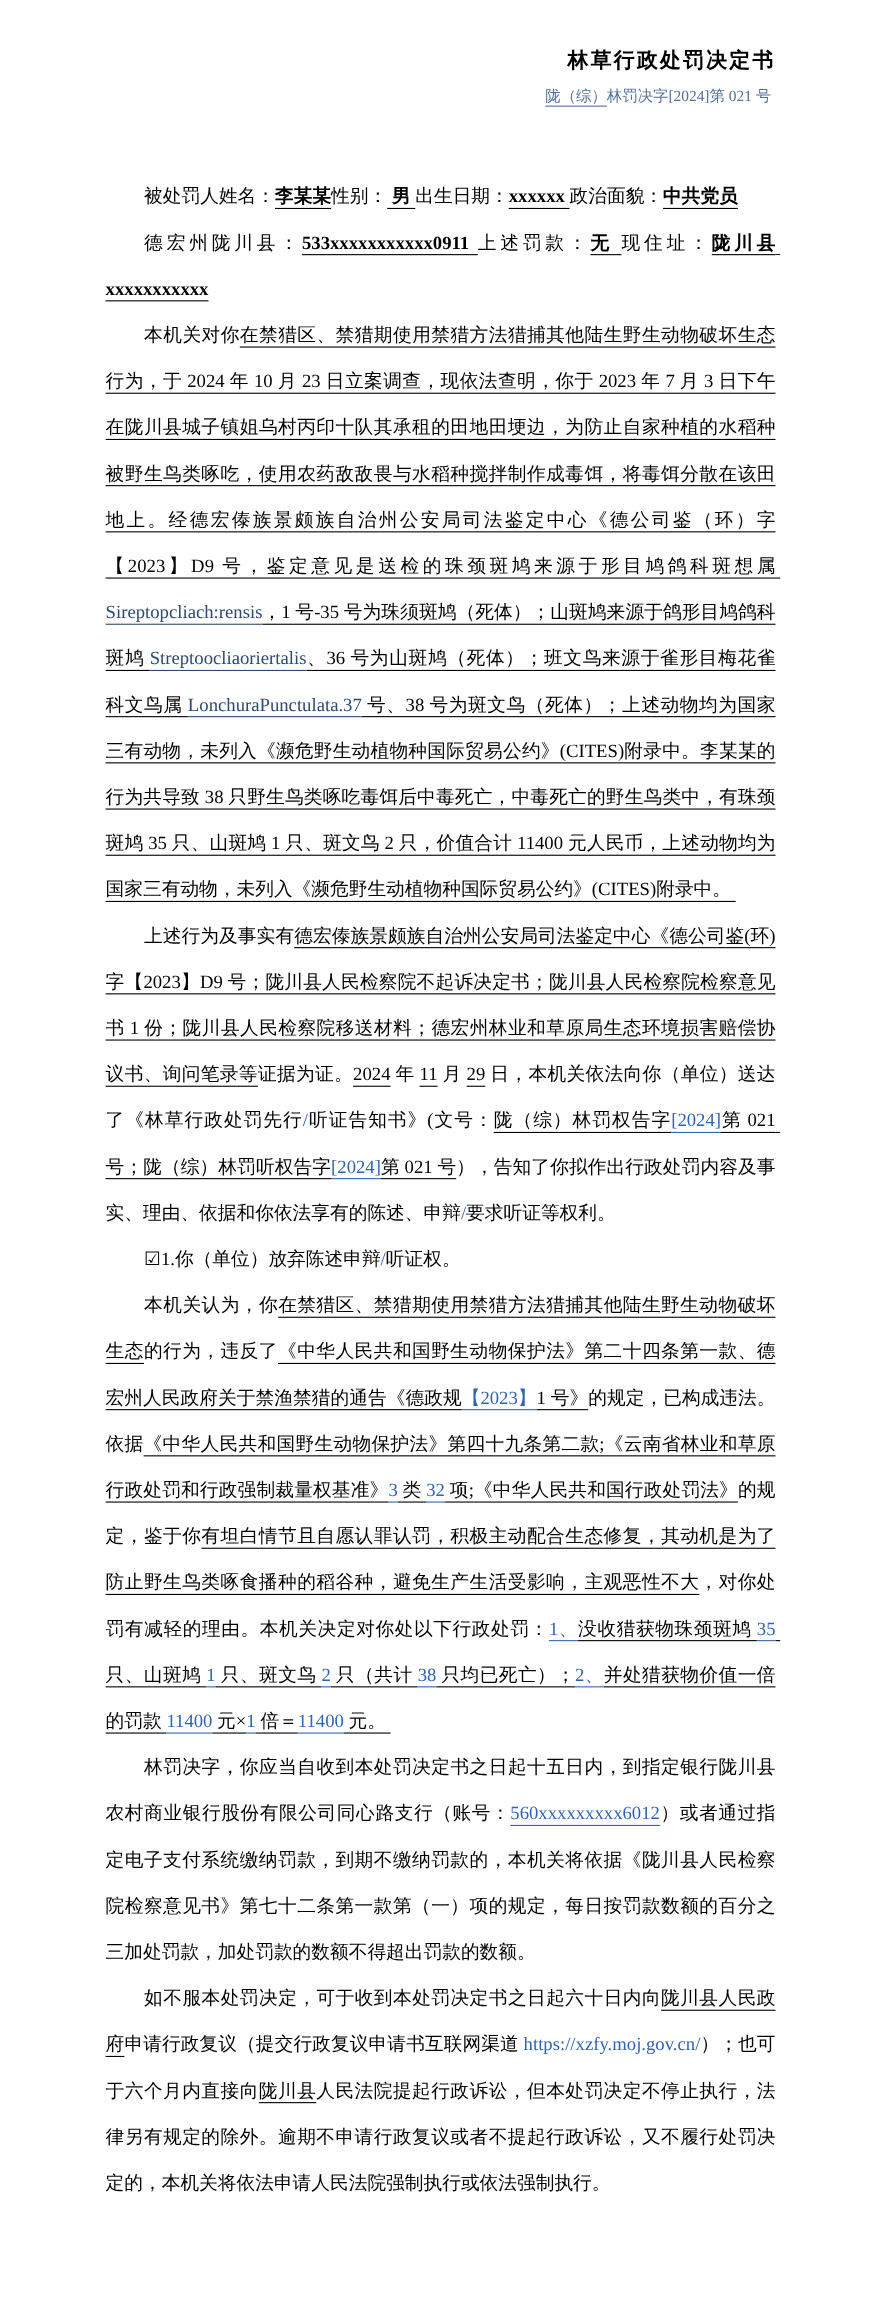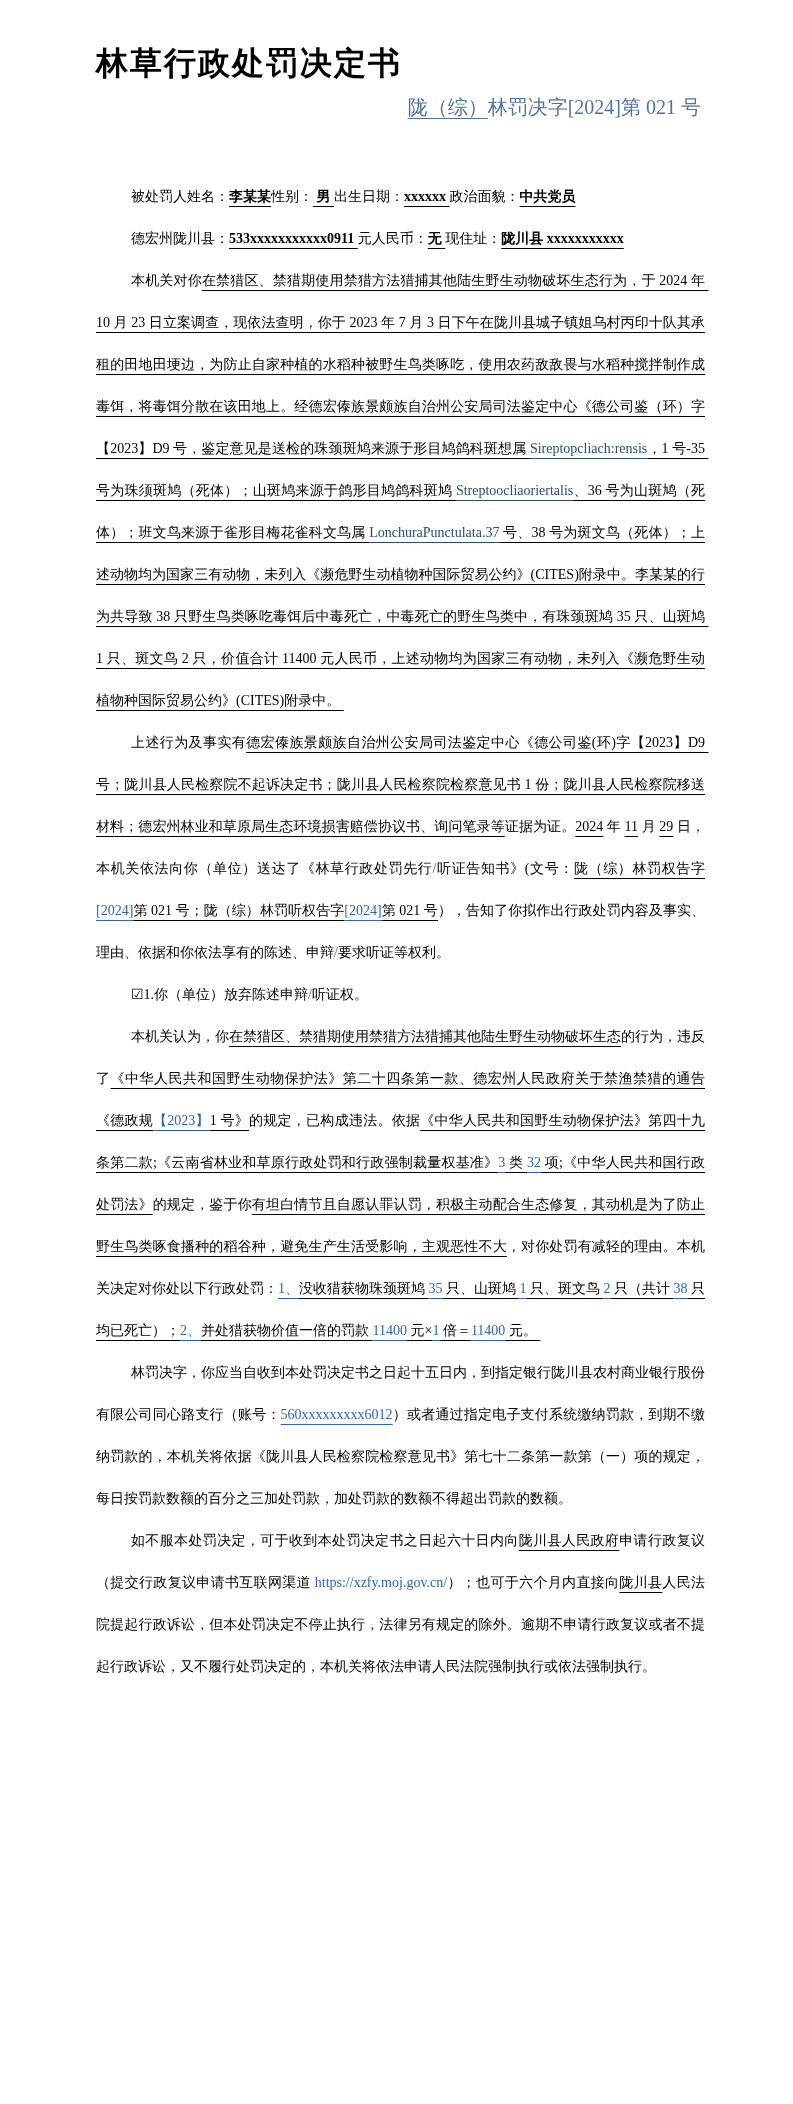--- a/index.html
+++ b/index.html
@@ -10,52 +10,52 @@
     margin:0 auto;
     background:#ffffff;
     box-sizing:border-box;
     padding:34px 88px 0 96px;
     font-family:"Liberation Serif","DejaVu Serif",serif;
     color:#000;
     overflow:hidden;
   }
   .title{
     margin:8px 0 10px 0;
-    text-align:left;
-    font-size:32px;
+    text-align:right;
+    font-size:19px;
     font-weight:bold;
     letter-spacing:2px;
   }
   .docnum{
     text-align:right;
-    font-size:20px;
+    font-size:14px;
     margin:0 4px 58px 0;
     line-height:22px;
   }
   .docnum .u{ text-underline-offset:4px; }
   .body-text p.para{
     margin:0;
-    font-size:14px;
+    font-size:17px;
     line-height:42px;
     text-align:justify;
   }
   .body-text p.indent{ text-indent:35px; }
   span.run{ white-space:pre-wrap; }
   span.u{ text-decoration:underline; text-underline-offset:5px; text-decoration-thickness:1px; }
   span.b{ font-weight:bold; }
 </style>
 </head>
 <body>
 
 <div class="page">
   <h1 class="title">林草行政处罚决定书</h1>
   <div class="docnum" id="docnum" style="color: rgb(83, 113, 155);"><span class="run u">陇（综）</span><span class="run">林罚决字[2024]第 021 号</span></div>
   <div class="body-text" id="body-text">
       <p class="para indent"><span class="run">被处罚人姓名：</span><span class="run u b">李某某</span><span class="run">性别：</span><span class="run u b"> 男 </span><span class="run">出生日期：</span><span class="run u b">xxxxxx </span><span class="run">政治面貌：</span><span class="run u b">中共党员</span></p>
-      <p class="para indent"><span class="run">德宏州陇川县：</span><span class="run u b">533xxxxxxxxxxx0911 </span><span class="run">元人民币：</span><span class="run u b">无 </span><span class="run">现住址：</span><span class="run u b">陇川县 xxxxxxxxxxx</span></p>
+      <p class="para indent"><span class="run">德宏州陇川县：</span><span class="run u b">533xxxxxxxxxxx0911 </span><span class="run">上述罚款：</span><span class="run u b">无 </span><span class="run">现住址：</span><span class="run u b">陇川县 xxxxxxxxxxx</span></p>
       <p class="para indent"><span class="run">本机关对你</span><span class="run u">在禁猎区、禁猎期使用禁猎方法猎捕其他陆生野生动物破坏生态行为，于 2024 年 10 月 23 日立案调查，现依法查明，你于 2023 年 7 月 3 日下午在陇川县城子镇姐乌村丙印十队其承租的田地田埂边，为防止自家种植的水稻种被野生鸟类啄吃，使用农药敌敌畏与水稻种搅拌制作成毒饵，将毒饵分散在该田地上。经德宏傣族景颇族自治州公安局司法鉴定中心《德公司鉴（环）字【2023】D9 号，鉴定意见是送检的珠颈斑鸠来源于形目鸠鸽科斑想属 </span><span class="run u" style="color: rgb(44, 74, 115);">Sireptopcliach:rensis</span><span class="run u">，1 号-35 号为珠须斑鸠（死体）；山斑鸠来源于鸽形目鸠鸽科斑鸠 </span><span class="run u" style="color: rgb(44, 74, 115);">Streptoocliaoriertalis</span><span class="run u">、36 号为山斑鸠（死体）；班文鸟来源于雀形目梅花雀科文鸟属 </span><span class="run u" style="color: rgb(44, 74, 115);">LonchuraPunctulata.37</span><span class="run u"> 号、38 号为斑文鸟（死体）；上述动物均为国家三有动物，未列入《濒危野生动植物种国际贸易公约》(CITES)附录中。李某某的行为共导致 38 只野生鸟类啄吃毒饵后中毒死亡，中毒死亡的野生鸟类中，有珠颈斑鸠 35 只、山斑鸠 1 只、斑文鸟 2 只，价值合计 11400 元人民币，上述动物均为国家三有动物，未列入《濒危野生动植物种国际贸易公约》(CITES)附录中。 </span></p>
       <p class="para indent"><span class="run">上述行为及事实有</span><span class="run u">德宏傣族景颇族自治州公安局司法鉴定中心《德公司鉴(环)字【2023】D9 号；陇川县人民检察院不起诉决定书；陇川县人民检察院检察意见书 1 份；陇川县人民检察院移送材料；德宏州林业和草原局生态环境损害赔偿协议书、询问笔录等</span><span class="run">证据为证。</span><span class="run u">2024</span><span class="run"> 年 </span><span class="run u">11</span><span class="run"> 月 </span><span class="run u">29</span><span class="run"> 日，本机关依法向你（单位）送达了《林草行政处罚先行</span><span class="run" style="color: rgb(46, 100, 181);">/</span><span class="run">听证告知书》(文号：</span><span class="run u">陇（综）林罚权告字</span><span class="run u" style="color: rgb(46, 100, 181);">[2024]</span><span class="run u">第 021 号；陇（综）林罚听权告字</span><span class="run u" style="color: rgb(46, 100, 181);">[2024]</span><span class="run u">第 021 号</span><span class="run">），告知了你拟作出行政处罚内容及事实、理由、依据和你依法享有的陈述、申辩</span><span class="run" style="color: rgb(46, 100, 181);">/</span><span class="run">要求听证等权利。</span></p>
       <p class="para indent"><span class="run">☑</span><span class="run">1.你（单位）放弃陈述申辩</span><span class="run" style="color: rgb(46, 100, 181);">/</span><span class="run">听证权。</span></p>
       <p class="para indent"><span class="run">本机关认为，你</span><span class="run u">在禁猎区、禁猎期使用禁猎方法猎捕其他陆生野生动物破坏生态</span><span class="run">的行为，违反了</span><span class="run u">《中华人民共和国野生动物保护法》第二十四条第一款、德宏州人民政府关于禁渔禁猎的通告《德政规</span><span class="run u" style="color: rgb(46, 100, 181);">【2023】</span><span class="run u">1 号》</span><span class="run">的规定，已构成违法。依据</span><span class="run u">《中华人民共和国野生动物保护法》第四十九条第二款;《云南省林业和草原行政处罚和行政强制裁量权基准》</span><span class="run u" style="color: rgb(46, 100, 181);">3</span><span class="run u"> 类 </span><span class="run u" style="color: rgb(46, 100, 181);">32</span><span class="run u"> 项;</span><span class="run u">《中华人民共和国行政处罚法》</span><span class="run">的规定，鉴于你</span><span class="run u">有坦白情节且自愿认罪认罚，积极主动配合生态修复，其动机是为了防止野生鸟类啄食播种的稻谷种，避免生产生活受影响，主观恶性不大</span><span class="run">，对你处罚有减轻的理由。本机关决定对你处以下行政处罚：</span><span class="run u" style="color: rgb(46, 100, 181);">1、</span><span class="run u">没收猎获物珠颈斑鸠 </span><span class="run u" style="color: rgb(46, 100, 181);">35</span><span class="run u"> 只、山斑鸠 </span><span class="run u" style="color: rgb(46, 100, 181);">1</span><span class="run u"> 只、斑文鸟 </span><span class="run u" style="color: rgb(46, 100, 181);">2</span><span class="run u"> 只（共计 </span><span class="run u" style="color: rgb(46, 100, 181);">38</span><span class="run u"> 只均已死亡）；</span><span class="run u" style="color: rgb(46, 100, 181);">2、</span><span class="run u">并处猎获物价值一倍的罚款 </span><span class="run u" style="color: rgb(46, 100, 181);">11400</span><span class="run u"> 元×</span><span class="run u" style="color: rgb(46, 100, 181);">1</span><span class="run u"> 倍＝</span><span class="run u" style="color: rgb(46, 100, 181);">11400</span><span class="run u"> 元。 </span></p>
       <p class="para indent"><span class="run">林罚决字，你应当自收到本处罚决定书之日起十五日内，到指定银行陇川县农村商业银行股份有限公司同心路支行（账号：</span><span class="run u" style="color: rgb(46, 100, 181); margin-top: 42px;">560xxxxxxxxx6012</span><span class="run">）或者通过指定电子支付系统缴纳罚款，到期不缴纳罚款的，本机关将依据《陇川县人民检察院检察意见书》第七十二条第一款第（一）项的规定，每日按罚款数额的百分之三加处罚款，加处罚款的数额不得超出罚款的数额。</span></p>
       <p class="para indent"><span class="run">如不服本处罚决定，可于收到本处罚决定书之日起六十日内向</span><span class="run u">陇川县人民政府</span><span class="run">申请行政复议（提交行政复议申请书互联网渠道 </span><span class="run" style="color: rgb(46, 100, 181);">https://xzfy.moj.gov.cn/</span><span class="run">）；也可于六个月内直接向</span><span class="run u">陇川县</span><span class="run">人民法院提起行政诉讼，但本处罚决定不停止执行，法律另有规定的除外。逾期不申请行政复议或者不提起行政诉讼，又不履行处罚决定的，本机关将依法申请人民法院强制执行或依法强制执行。</span></p>
     </div>
 
 </div>
 

